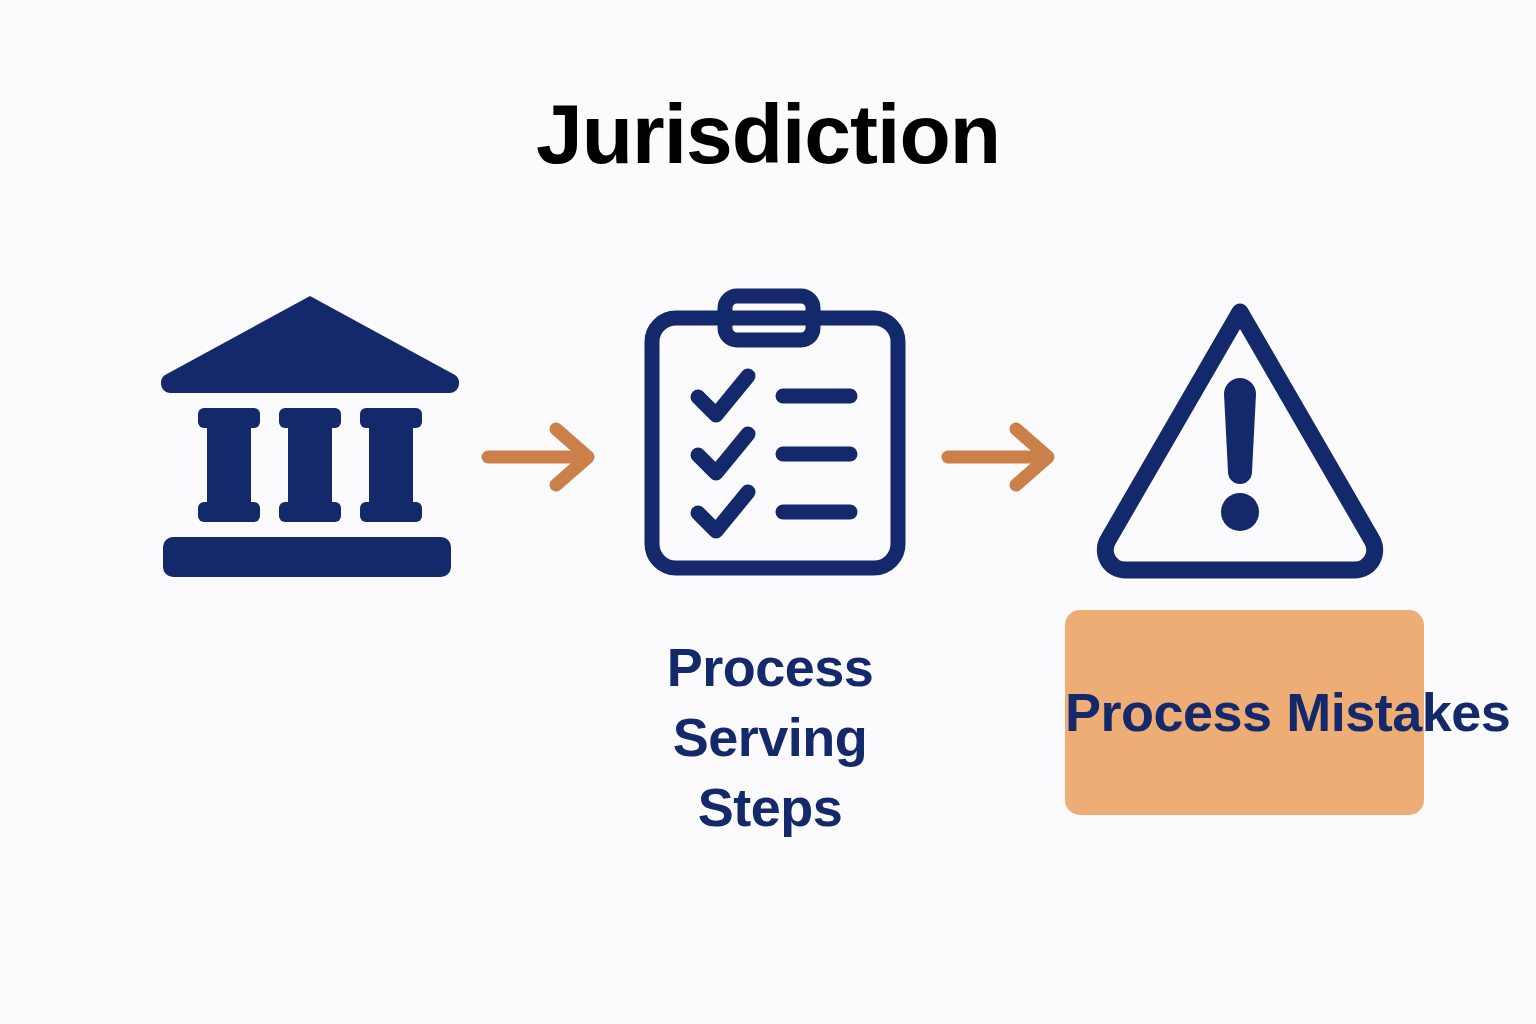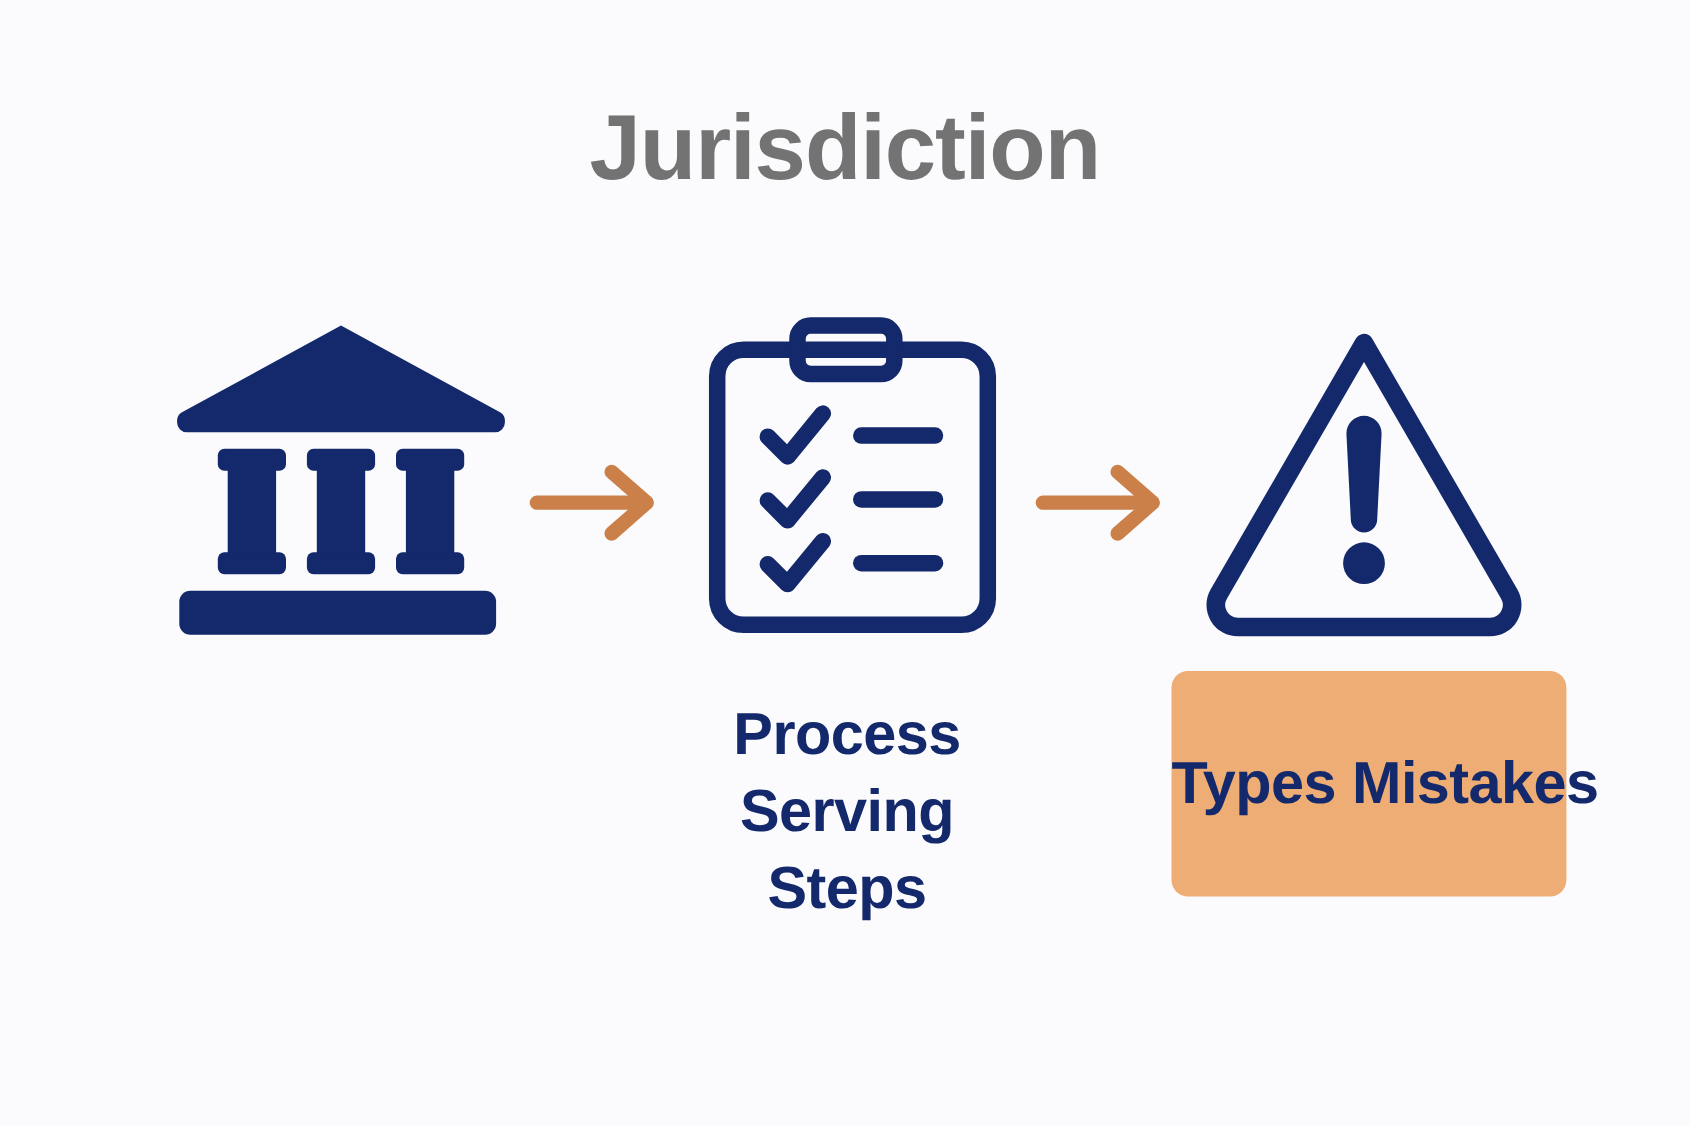--- a/index.html
+++ b/index.html
@@ -22,21 +22,21 @@
 
   
   #title {
     position: absolute;
     left: 0;
     top: 92px;
     width: 1536px;
     text-align: center;
     font-size: 84px;
     font-weight: bold;
-    color: #737373;
+    color: #000000;
     letter-spacing: -1px;
     line-height: 1;
     white-space: nowrap;
   }
 
   
   .icon-slot {
     position: absolute;
     top: 290px;
   }
@@ -181,16 +181,16 @@
       </g>
     </svg>
   </div>
 
 
   <div class="label-box plain" id="label-2">
     <span class="label-text">Process Serving Steps</span>
   </div>
 
   <div class="label-box filled" id="label-3">
-    <span class="label-text">Types Mistakes</span>
+    <span class="label-text">Process Mistakes</span>
   </div>
 
 </div>
 
 </body></html>

